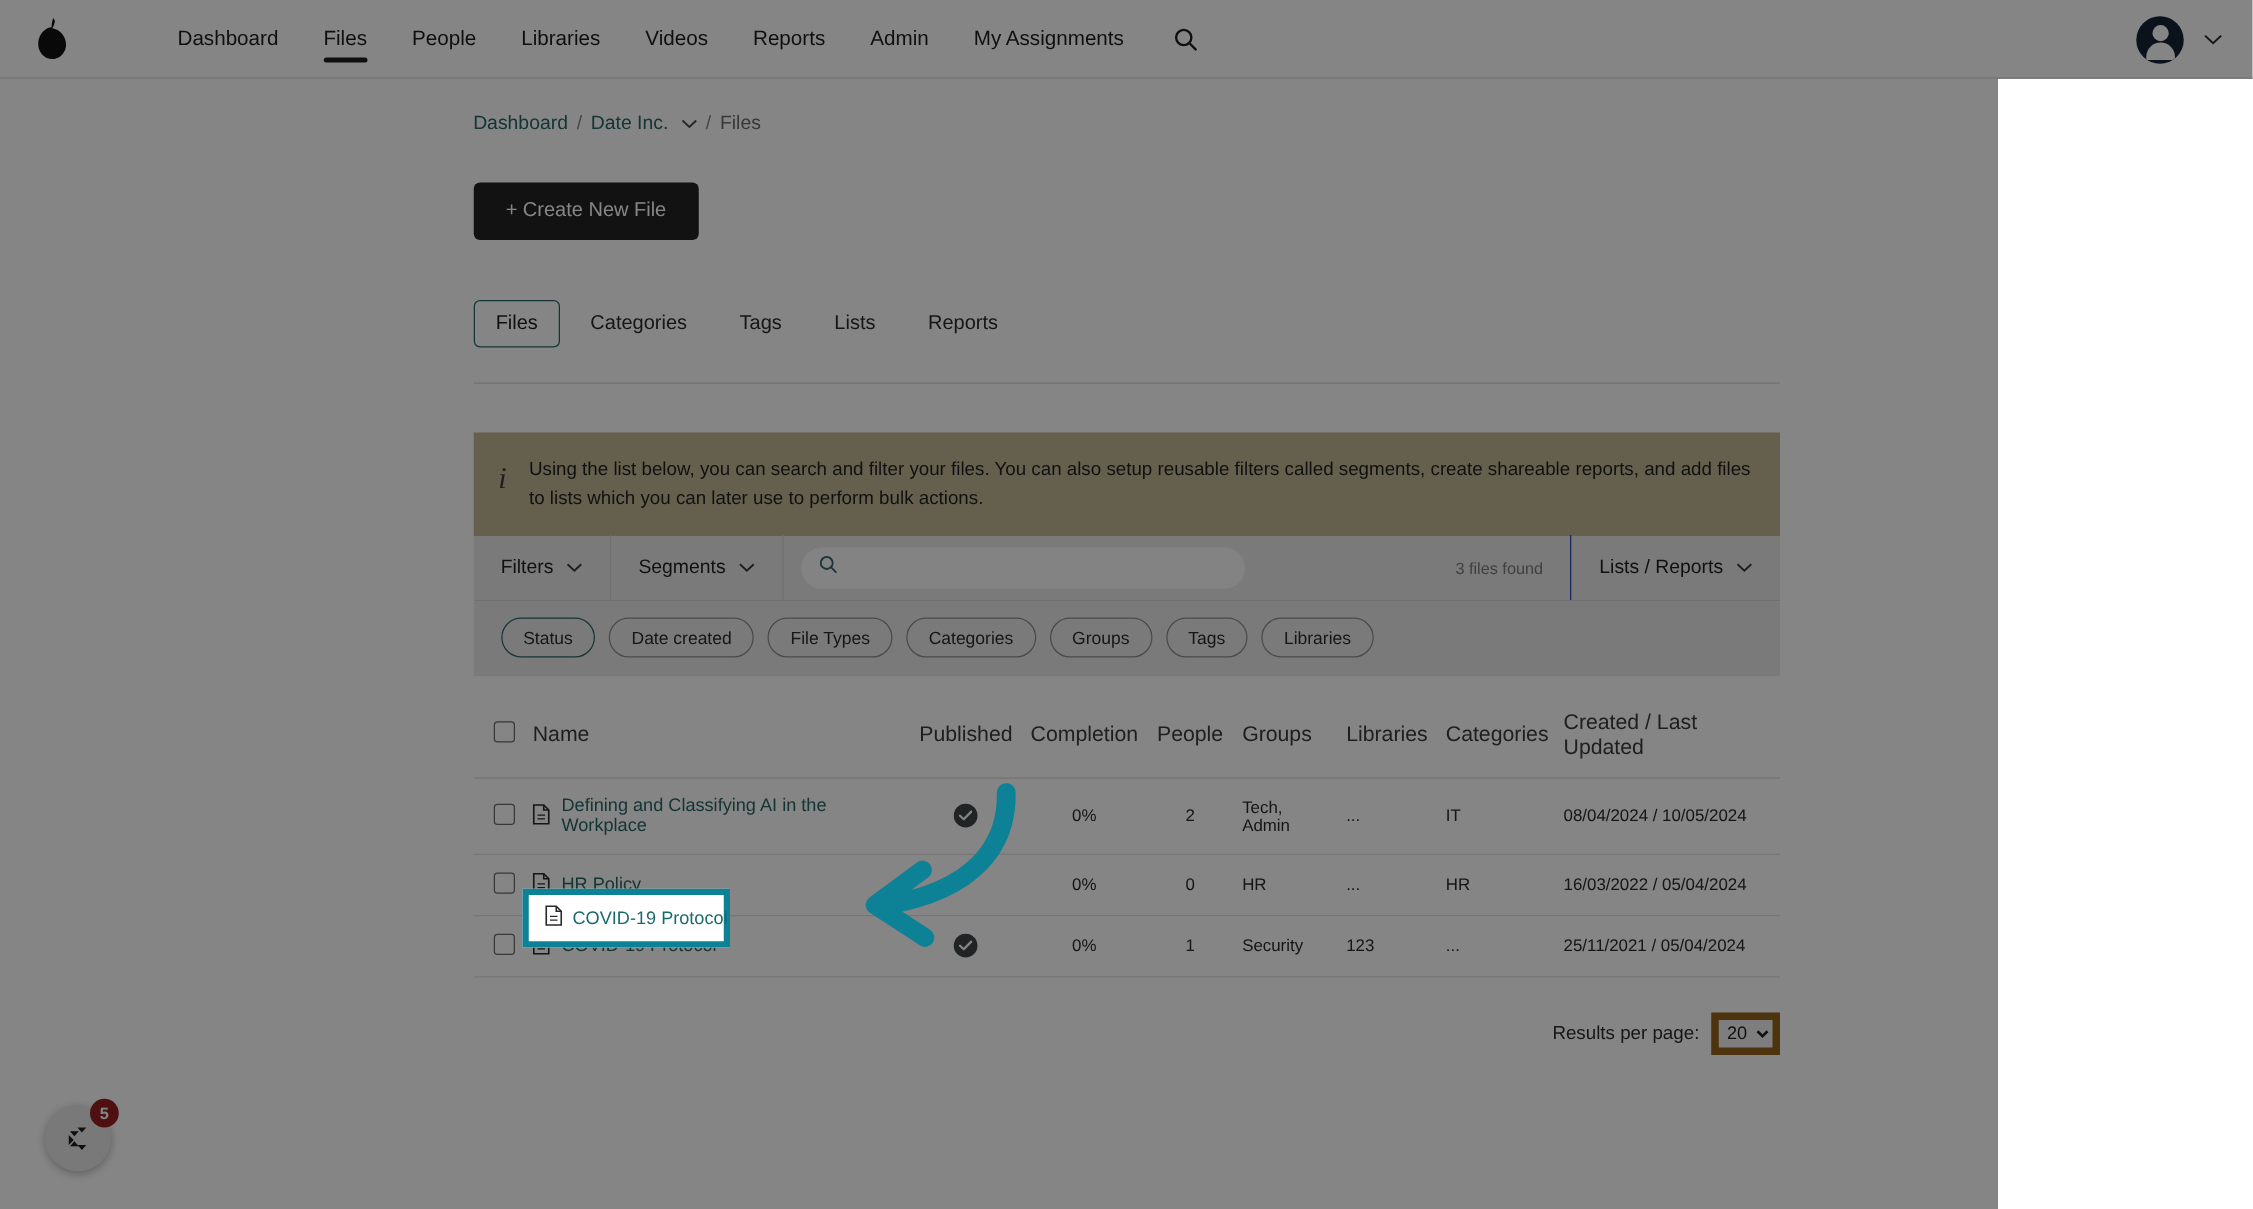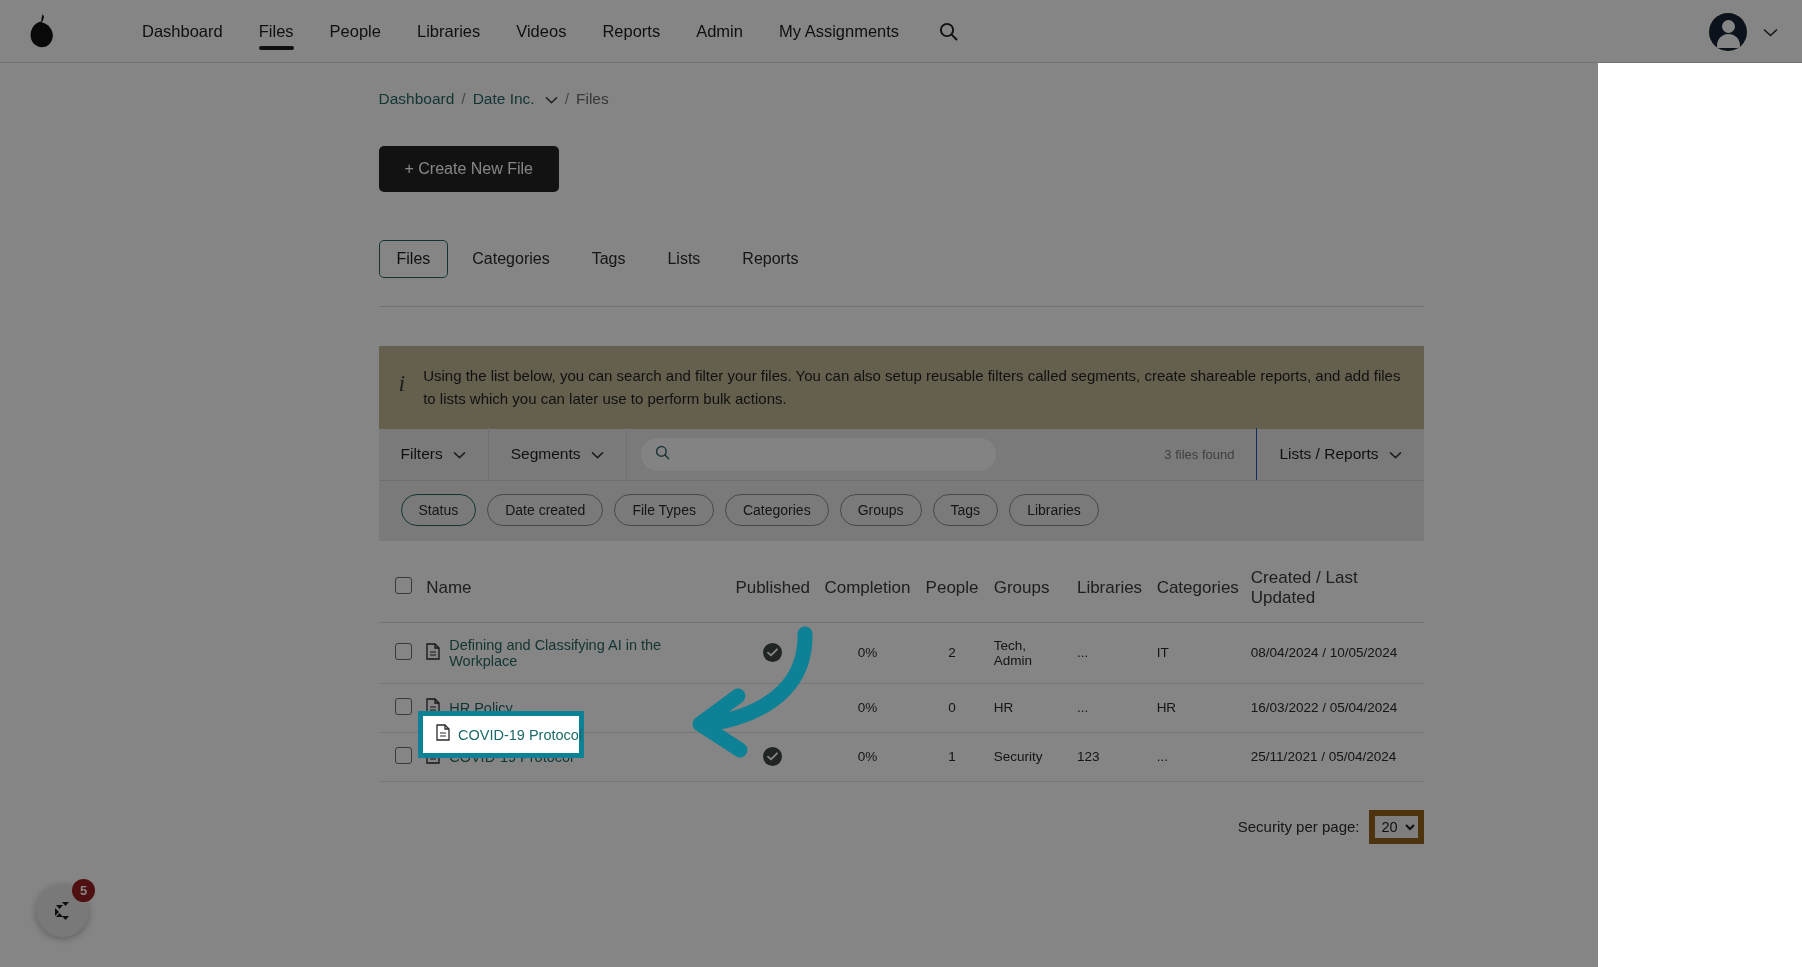--- a/index.html
+++ b/index.html
@@ -411,21 +411,21 @@
             <td class="col-people">1</td>
             <td class="col-groups">Security</td>
             <td class="col-lib">123</td>
             <td class="col-cat">...</td>
             <td class="col-date">25/11/2021 / 05/04/2024</td>
           </tr>
         </tbody>
       </table>
 
       <div class="footer-row">
-        <span>Security per page:</span>
+        <span>Results per page:</span>
         <select>
           <option>20</option>
         </select>
       </div>
 
     </div>
   </div>
 
   <div class="float-widget">
     <svg width="30" height="30" viewBox="0 0 30 30">

